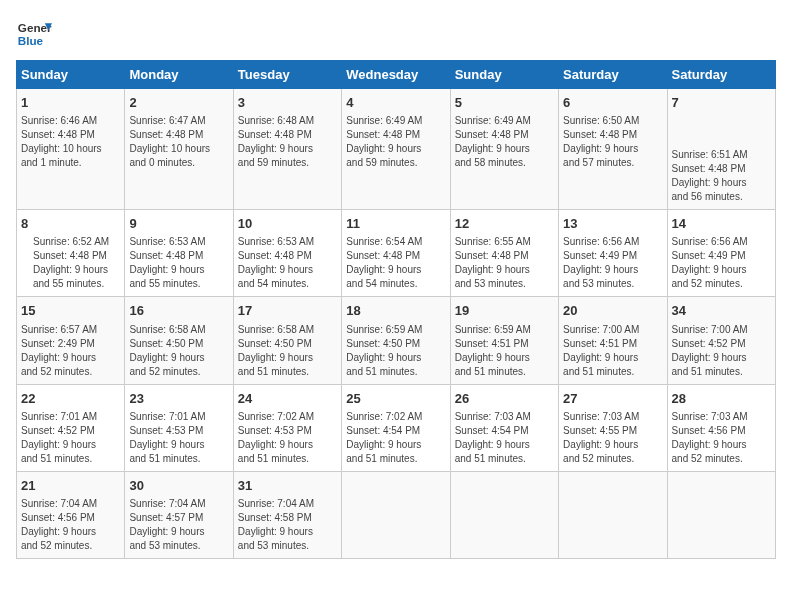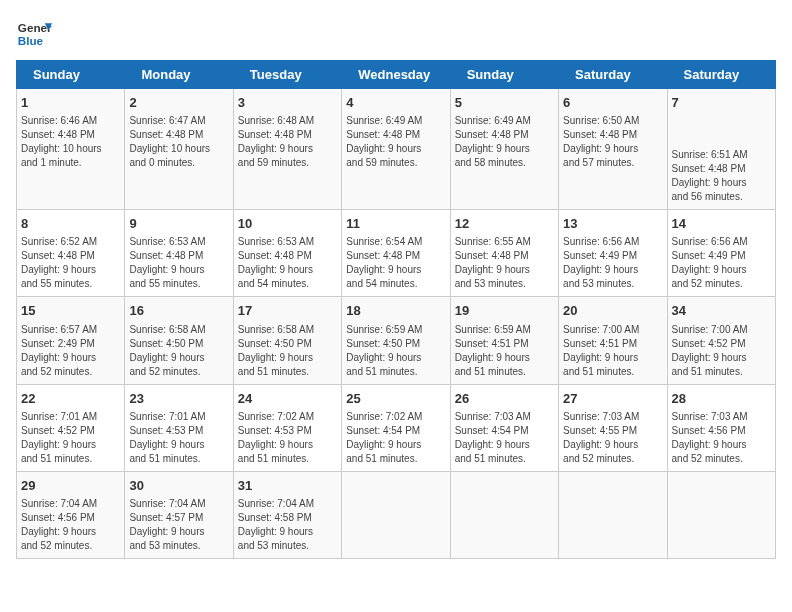--- a/index.html
+++ b/index.html
@@ -36,21 +36,21 @@
       color: #555;
     }
     table {
       width: 100%;
       border-collapse: collapse;
       font-size: 11px;
     }
     thead tr th {
       background-color: #1a6eb5;
       color: #fff;
-      padding: 6px 16px;
+      padding: 6px 4px;
       text-align: left;
       font-size: 13px;
       font-weight: bold;
       border: 1px solid #1a6eb5;
     }
     tbody tr td {
       vertical-align: top;
       padding: 5px 4px;
       border: 1px solid #ccc;
       color: #333;
@@ -147,21 +147,21 @@
           <span class="day-num">7</span>
           <div class="day-info" style="white-space: pre-line; margin-top: 36px;">Sunrise: 6:51 AM
 Sunset: 4:48 PM
 Daylight: 9 hours
 and 56 minutes.</div>
         </td>
       </tr>
       <tr>
         <td>
           <span class="day-num">8</span>
-          <div class="day-info" style="white-space: pre-line;">Sunrise: 6:52 AM
+          <div class="day-info" style="white-space: pre-line; margin-left: 12px;">Sunrise: 6:52 AM
 Sunset: 4:48 PM
 Daylight: 9 hours
 and 55 minutes.</div>
         </td>
         <td>
           <span class="day-num">9</span>
           <div class="day-info" style="white-space: pre-line;">Sunrise: 6:53 AM
 Sunset: 4:48 PM
 Daylight: 9 hours
 and 55 minutes.</div>
@@ -299,21 +299,21 @@
         <td>
           <span class="day-num">28</span>
           <div class="day-info" style="white-space: pre-line;">Sunrise: 7:03 AM
 Sunset: 4:56 PM
 Daylight: 9 hours
 and 52 minutes.</div>
         </td>
       </tr>
       <tr>
         <td>
-          <span class="day-num">29</span>
+          <span class="day-num">21</span>
           <div class="day-info" style="white-space: pre-line;">Sunrise: 7:04 AM
 Sunset: 4:56 PM
 Daylight: 9 hours
 and 52 minutes.</div>
         </td>
         <td>
           <span class="day-num">30</span>
           <div class="day-info" style="white-space: pre-line;">Sunrise: 7:04 AM
 Sunset: 4:57 PM
 Daylight: 9 hours

